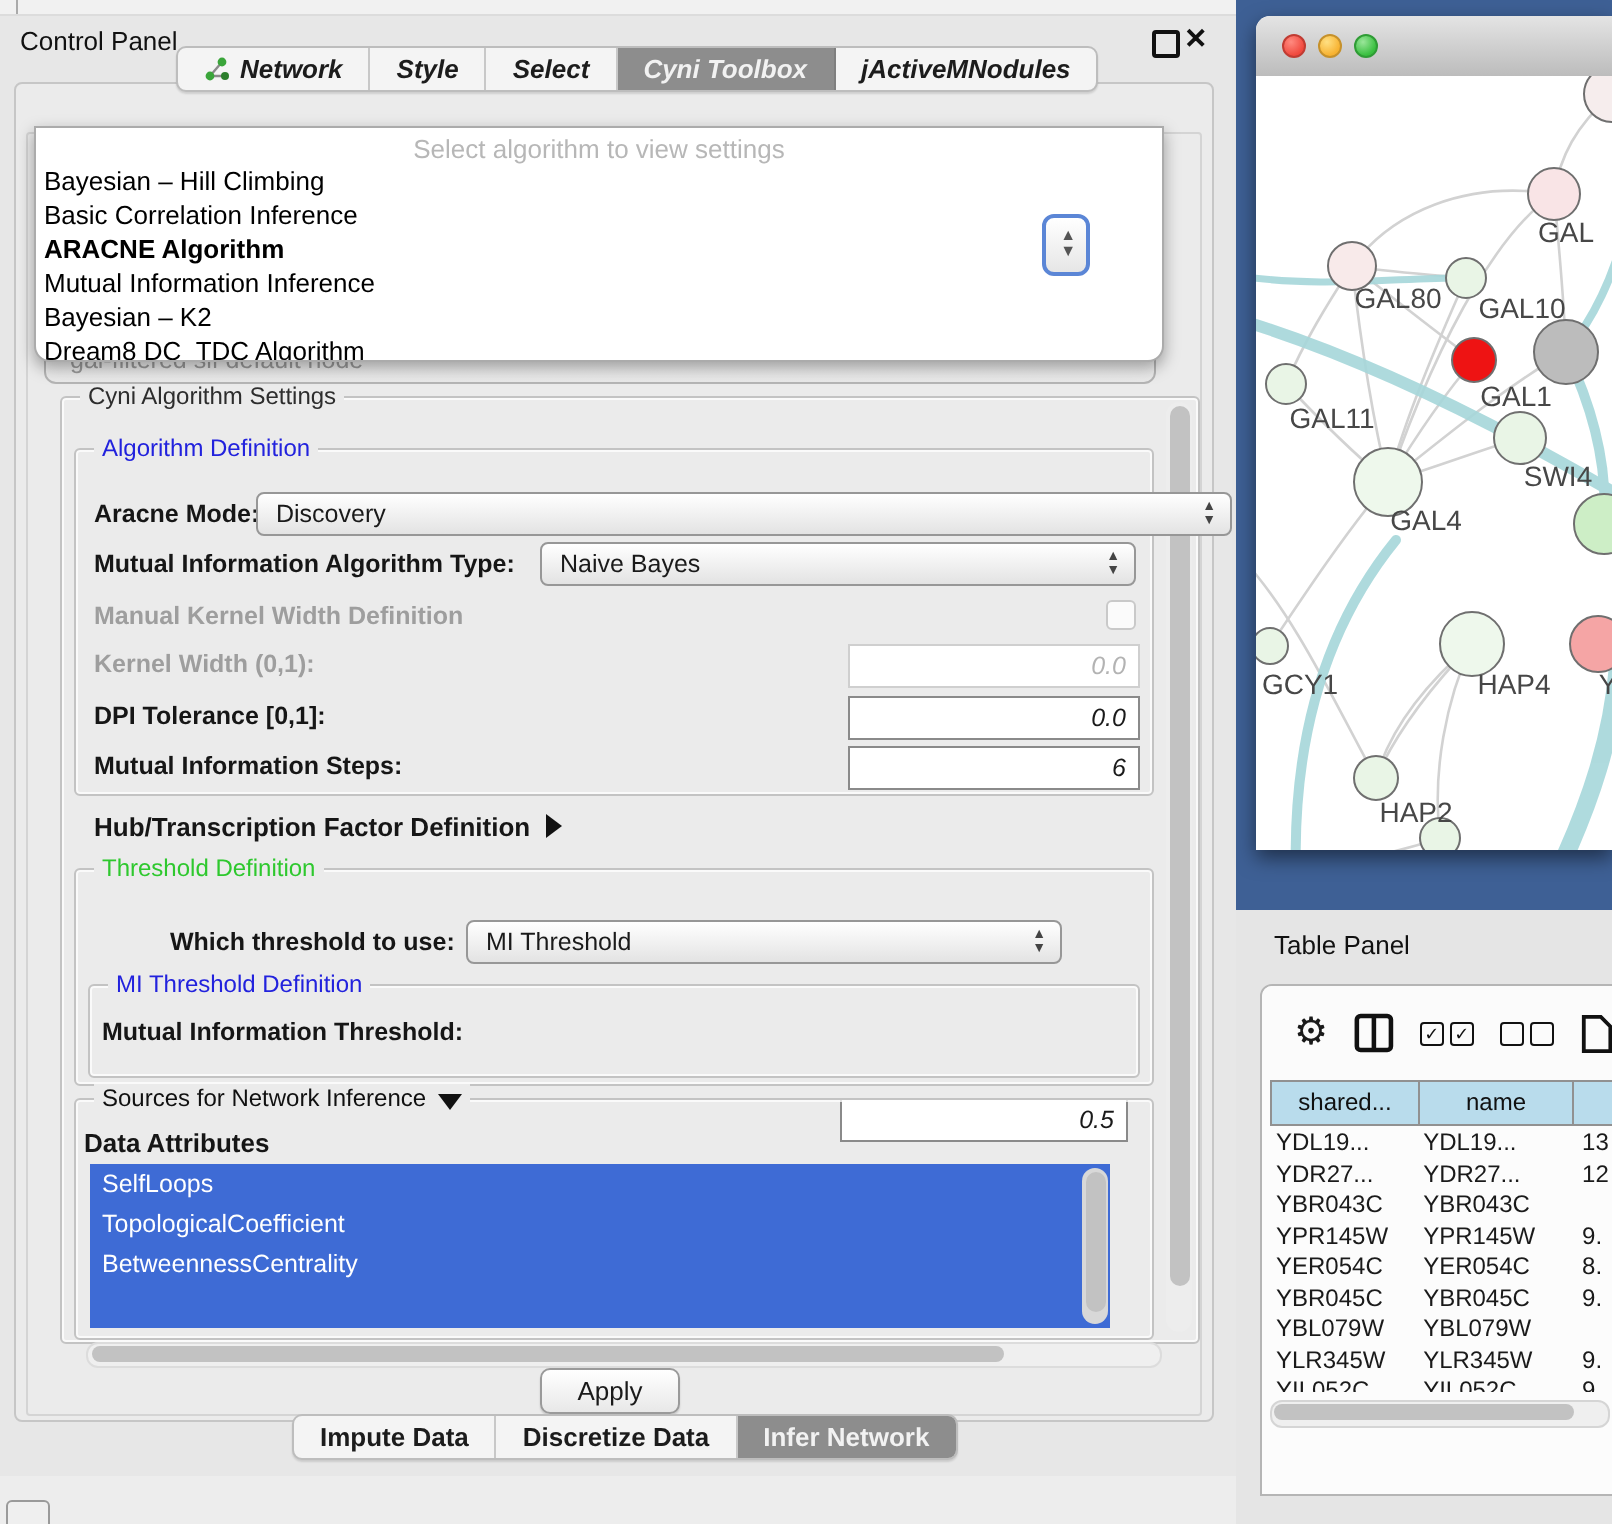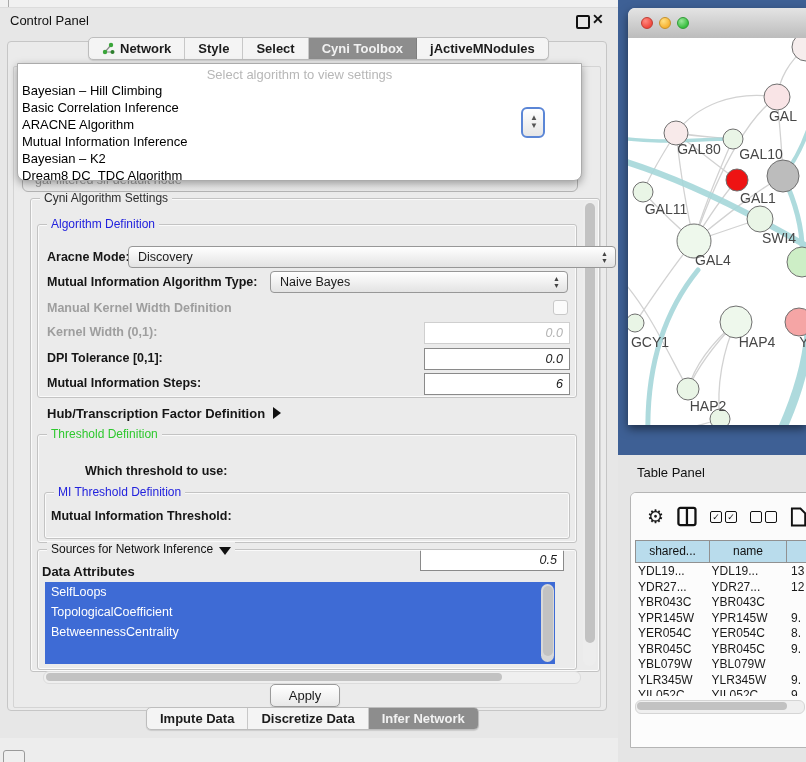--- a/index.html
+++ b/index.html
@@ -42,21 +42,21 @@
   .tri-right{display:inline-block;width:0;height:0;border-left:8px solid #111;border-top:6px solid transparent;border-bottom:6px solid transparent;margin-left:8px;vertical-align:-1px;}
   .tri-down{display:inline-block;width:0;height:0;border-top:8px solid #111;border-left:6px solid transparent;border-right:6px solid transparent;margin-left:6px;vertical-align:-2px;}
   
   .sb-track-v{position:absolute;background:#ededed;border-radius:7px;}
   .sb-thumb{position:absolute;background:#c2c2c2;border-radius:6px;}
   
   #algo-popup{left:17px;top:55px;width:563px;height:116px;background:#fff;border:1px solid #ababab;
         border-radius:0 0 8px 8px;box-shadow:0 3px 8px rgba(0,0,0,.35);z-index:50;overflow:hidden;}
   #algo-placeholder{text-align:center;font-size:13px;color:#b7b7b7;margin-top:3px;}
   .algo-item{font-size:13px;color:#000;height:17px;line-height:17px;padding-left:4px;}
-  .algo-item.hl{font-weight:normal;}
+  .algo-item.hl{font-weight:bold;}
   #combo-peek{left:521px;top:99px;width:20px;height:27px;border:2px solid #5b86d6;border-radius:6px;
         background:linear-gradient(#fff,#e6e6e6);z-index:60;}
   #combo-peek .arrows{position:absolute;right:5px;top:5px;display:flex;flex-direction:column;line-height:8px;font-size:8px;color:#555;}
   #hidden-combo{left:22px;top:158px;width:556px;height:26px;border:1px solid #b5b5b5;border-radius:6px;
         background:linear-gradient(#fafafa,#e9e9e9);z-index:5;font-size:12.5px;color:#9c9c9c;line-height:26px;padding-left:12px;box-sizing:border-box;}
   
   #attr-list{position:absolute;left:45px;top:574px;width:510px;height:82px;background:#3e6bd5;overflow:hidden;}
   .attr-item{height:20px;line-height:20px;color:#fff;font-size:12.5px;padding-left:6px;background:#3e6bd5;}
   
   #apply-btn{left:270px;top:676px;width:68px;height:21px;border:1px solid #9a9a9a;border-radius:5px;
@@ -105,21 +105,21 @@
 
 <div class="abs" id="cp-outer">
   <div class="cp-titlebar">
     <span class="cp-title">Control Panel</span>
     <span class="float-btn"></span>
     <span class="close-btn">✕</span>
   </div>
 
   <div class="abs" id="dock-panel"></div>
 
-  <div class="seg" id="top-tabs" style="left:88px;top:29px;">
+  <div class="seg" id="top-tabs" style="left:88px;top:15px;font-style:italic;">
       <div class="tab">
         <svg width="13" height="13" viewBox="0 0 13 13">
           <line x1="3" y1="10" x2="9" y2="3" stroke="#8a8a8a" stroke-width="1.2"></line>
           <line x1="3" y1="10" x2="10" y2="10" stroke="#8a8a8a" stroke-width="1.2"></line>
           <circle cx="3" cy="10" r="2.2" fill="#3aa53a"></circle>
           <circle cx="9" cy="3" r="2.2" fill="#3aa53a"></circle>
           <circle cx="10.5" cy="10" r="2" fill="#2c7e2c"></circle>
         </svg>
         <span>Network</span>
       </div>
@@ -187,20 +187,24 @@
   <div class="field" style="left:424px;top:365px;width:132px;">6</div>
 
   <span class="lbl" style="left:47px;top:398px;font-size:13px;">
     <span>Hub/Transcription Factor Definition</span><span class="tri-right"></span>
   </span>
 
   <div class="groupbox" style="left:37px;top:426px;width:538px;height:107px;">
     <span class="legend green">Threshold Definition</span>
   </div>
   <span class="lbl" style="left:85px;top:456px;">Which threshold to use:</span>
+  <div class="combo" style="left:233px;top:452px;width:298px;">
+    <span>MI Threshold</span>
+    <span class="arrows">▲<br>▼</span>
+  </div>
   <div class="groupbox" style="left:44px;top:484px;width:524px;height:45px;">
     <span class="legend blue">MI Threshold Definition</span>
   </div>
   <span class="lbl" style="left:51px;top:501px;">Mutual Information Threshold:</span>
   <div class="field" style="left:420px;top:497px;width:130px;margin-top:44px;">0.5</div>
 
   <div class="groupbox" style="left:37px;top:541px;width:538px;height:119px;">
     <span class="legend" style="color:#111;"><span>Sources for Network Inference</span><span class="tri-down"></span></span>
   </div>
   <span class="lbl" style="left:42px;top:556px;font-size:13px;">Data Attributes</span>

